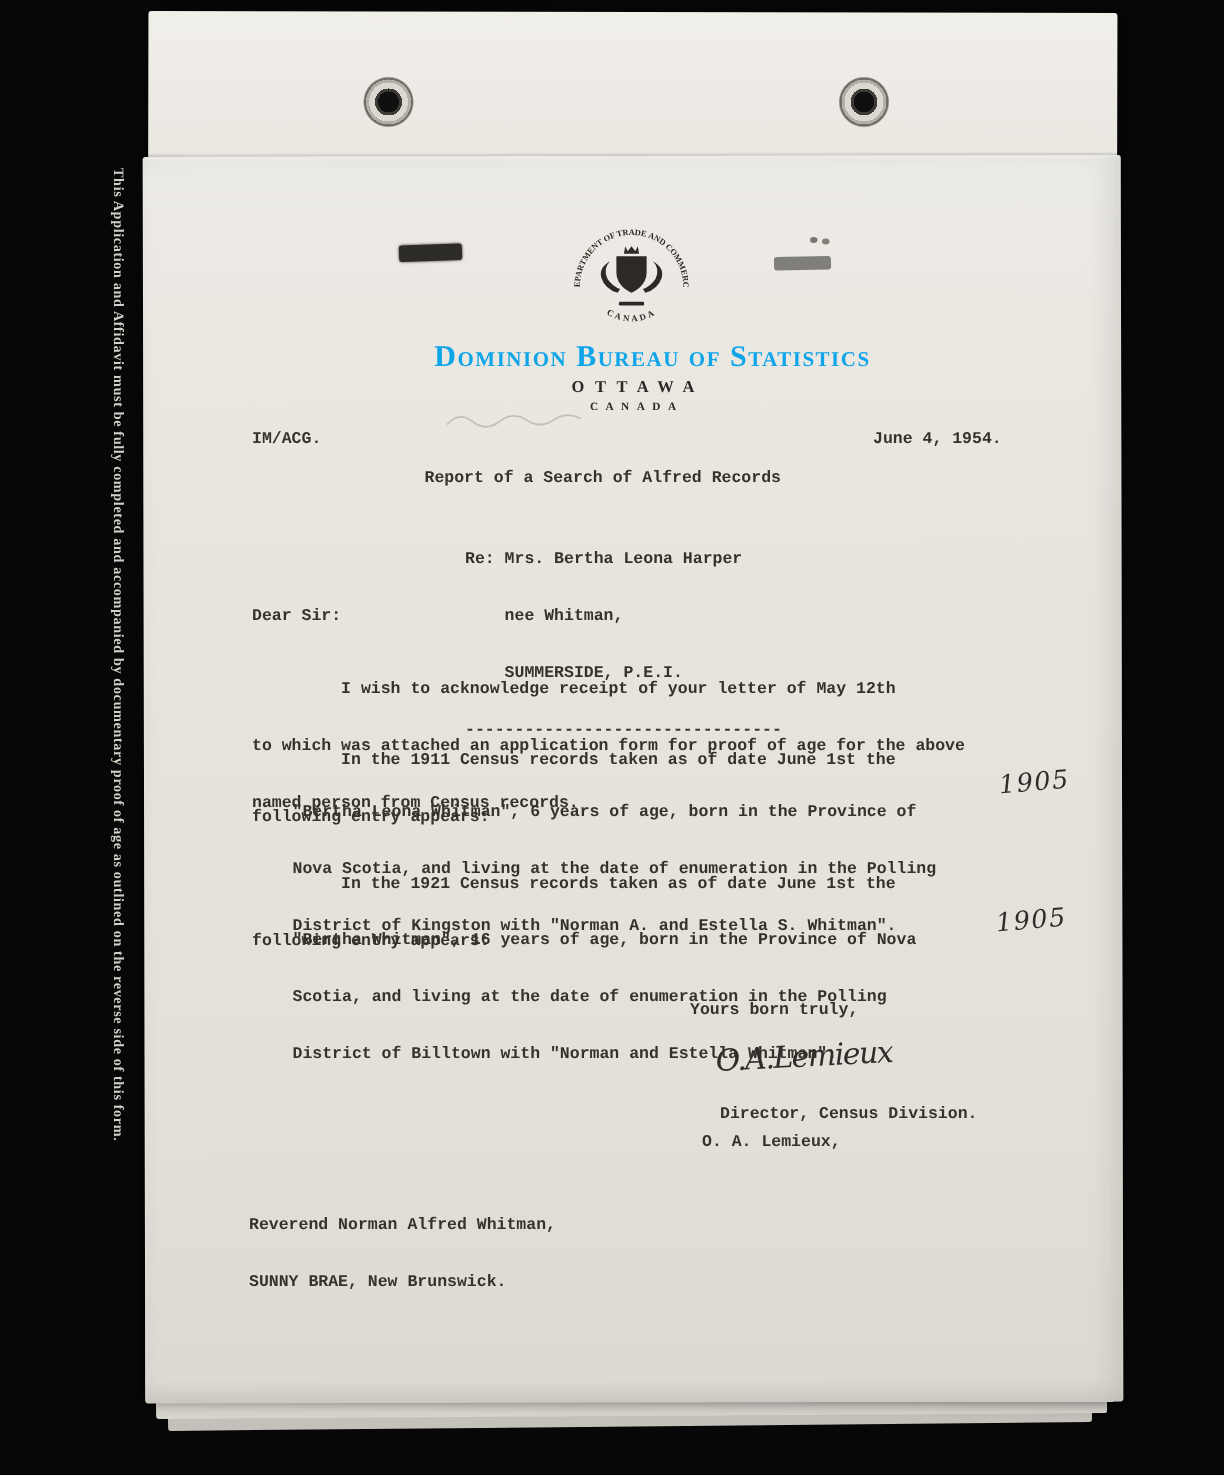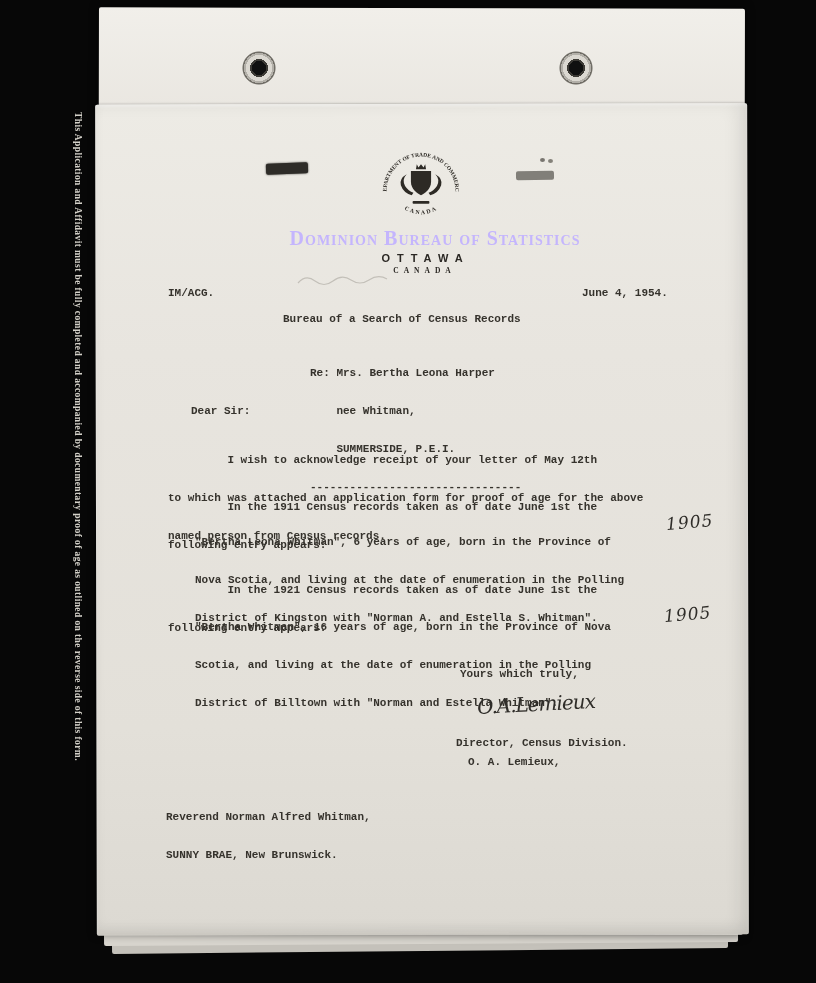--- a/index.html
+++ b/index.html
@@ -37,23 +37,23 @@
   .pencil{position:absolute;left:296px;top:274px;opacity:.4;}
   
   .side-note{position:absolute;left:64px;top:112px;height:690px;width:28px;
     writing-mode:vertical-rl;font-family:"Liberation Serif",serif;font-weight:700;
     font-size:9.5px;letter-spacing:.4px;color:#d3d0c8;overflow:hidden;
     text-align:left;line-height:28px;}
   
   .crest{position:absolute;left:379px;top:144px;}
   .head-title{position:absolute;left:96px;top:227px;width:678px;text-align:center;
     font-family:"Liberation Serif",serif;font-weight:700;font-variant:small-caps;
-    font-size:20px;letter-spacing:1px;color:#c4b5fd;}
+    font-size:20px;letter-spacing:1px;color:#0ea5e9;}
   .head-city{position:absolute;left:96px;top:252px;width:652px;text-align:center;
-    font-family:Liberation Sans, sans-serif;font-weight:700;font-size:11px;
+    font-family:Liberation Serif, serif;font-weight:700;font-size:11px;
     letter-spacing:7px;color:#2b2824;text-indent:7px;}
   .head-country{position:absolute;left:96px;top:266px;width:652px;text-align:center;
     font-family:"Liberation Serif",serif;font-weight:700;font-size:7.5px;
     letter-spacing:5px;color:#2b2824;text-indent:5px;}
   
   .tw{font-family:"Liberation Mono",monospace;font-weight:700;font-size:11px;
     line-height:12.6px;color:#35322c;white-space:pre;position:absolute;}
   .tw div{white-space:pre;}
   
   .hand{position:absolute;font-family:"DejaVu Serif",serif;font-style:italic;
@@ -104,30 +104,30 @@
     </g>
   </svg>
 
   <div class="head-title">Dominion Bureau of Statistics</div>
   <div class="head-city">OTTAWA</div>
   <div class="head-country">CANADA</div>
 
   <div class="tw" style="left:168px;top:287px;">IM/ACG.</div>
   <div class="tw" style="left:582px;top:287px;">June 4, 1954.</div>
 
-  <div class="tw" style="left:283px;top:313px;">Bureau of a Search of Census Records</div>
+  <div class="tw" style="left:283px;top:313px;">Report of a Search of Alfred Records</div>
 
   <div class="tw" style="left:310px;top:342px;">
     <div>Re: Mrs. Bertha Leona Harper</div>
     <div>    nee Whitman,</div>
     <div>    SUMMERSIDE, P.E.I.</div>
     <div>--------------------------------</div>
   </div>
 
-  <div class="tw" style="left:168px;top:405px;margin-left:23px;">Dear Sir:</div>
+  <div class="tw" style="left:168px;top:405px;">Dear Sir:</div>
 
   <div class="tw" style="left:168px;top:429px;">
     <div>         I wish to acknowledge receipt of your letter of May 12th</div>
     <div>to which was attached an application form for proof of age for the above</div>
     <div>named person from Census records.</div>
   </div>
 
   <div class="tw" style="left:168px;top:476px;">
     <div>         In the 1911 Census records taken as of date June 1st the</div>
     <div>following entry appears:</div>
@@ -145,23 +145,23 @@
     <div>following entry appears:</div>
   </div>
 
   <div class="tw" style="left:195px;top:596px;">
     <div>"Bertha Whitman", 16 years of age, born in the Province of Nova</div>
     <div>Scotia, and living at the date of enumeration in the Polling</div>
     <div>District of Billtown with "Norman and Estella Whitman".</div>
   </div>
   <div class="hand annot" style="left:664px;top:604px;transform:rotate(-5deg);">1905</div>
 
-  <div class="tw" style="left:460px;top:668px;">Yours which truly,</div>
+  <div class="tw" style="left:460px;top:668px;">Yours born truly,</div>
   <div class="hand sig" style="left:477px;top:692px;">O.A.Lemieux</div>
   <div class="tw" style="left:468px;top:724px;margin-top:32px;">O. A. Lemieux,</div>
-  <div class="tw" style="left:456px;top:737px;">Director, Census Division.</div>
+  <div class="tw" style="left:480px;top:737px;">Director, Census Division.</div>
 
   <div class="tw" style="left:166px;top:786px;">
     <div>Reverend Norman Alfred Whitman,</div>
     <div>SUNNY BRAE, New Brunswick.</div>
   </div>
 
 </div>
 
 </body></html>

